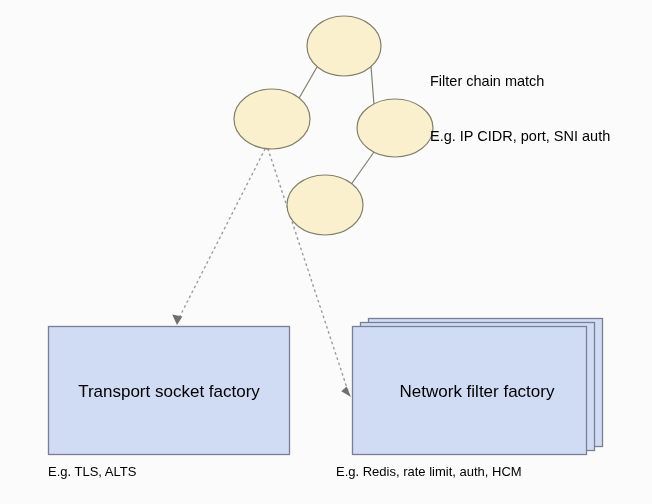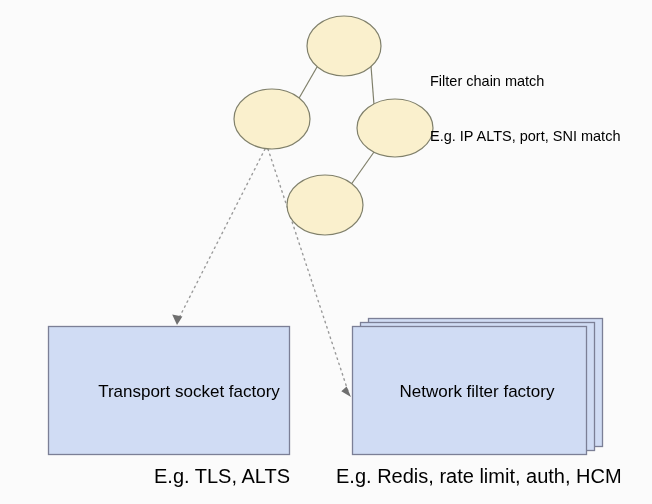--- a/index.html
+++ b/index.html
@@ -36,28 +36,27 @@
     top: 36px;
     font-size: 14.5px;
     text-align: left;
   }
   .annot-note div { white-space: pre; }
   .box-label {
     font-size: 17px;
     text-align: center;
   }
   .caption {
-    font-size: 20px;
-    text-align: right;
+    font-size: 13px;
+    text-align: left;
   }
   #transport-label {
     left: 48px;
     top: 381px;
     width: 242px;
-    padding-left: 20px;
   }
   #network-label {
     left: 356px;
     top: 381px;
     width: 242px;
     text-align: center;
   }
   #transport-caption {
     left: 48px;
     top: 464px;
@@ -102,21 +101,21 @@
 
     <g>
       <rect x="368.5" y="318.5" width="234" height="128" fill="#d0dcf4" stroke="#7b7f96" stroke-width="1.3"></rect>
       <rect x="360.5" y="322.5" width="234" height="128" fill="#d0dcf4" stroke="#7b7f96" stroke-width="1.3"></rect>
       <rect x="352.5" y="326.5" width="234" height="128" fill="#d0dcf4" stroke="#7b7f96" stroke-width="1.3"></rect>
     </g>
   </svg>
 
   <div class="txt annot-note">
     <div>Filter chain match</div>
-    <div>E.g. IP ALTS, port, SNI match</div>
+    <div>E.g. IP CIDR, port, SNI auth</div>
   </div>
 
   <div class="txt box-label" id="transport-label">Transport socket factory</div>
 
   <div class="txt box-label" id="network-label">Network filter factory</div>
 
   <div class="txt caption" id="transport-caption">E.g. TLS, ALTS</div>
 
   <div class="txt caption" id="network-caption">E.g. Redis, rate limit, auth, HCM</div>
 

